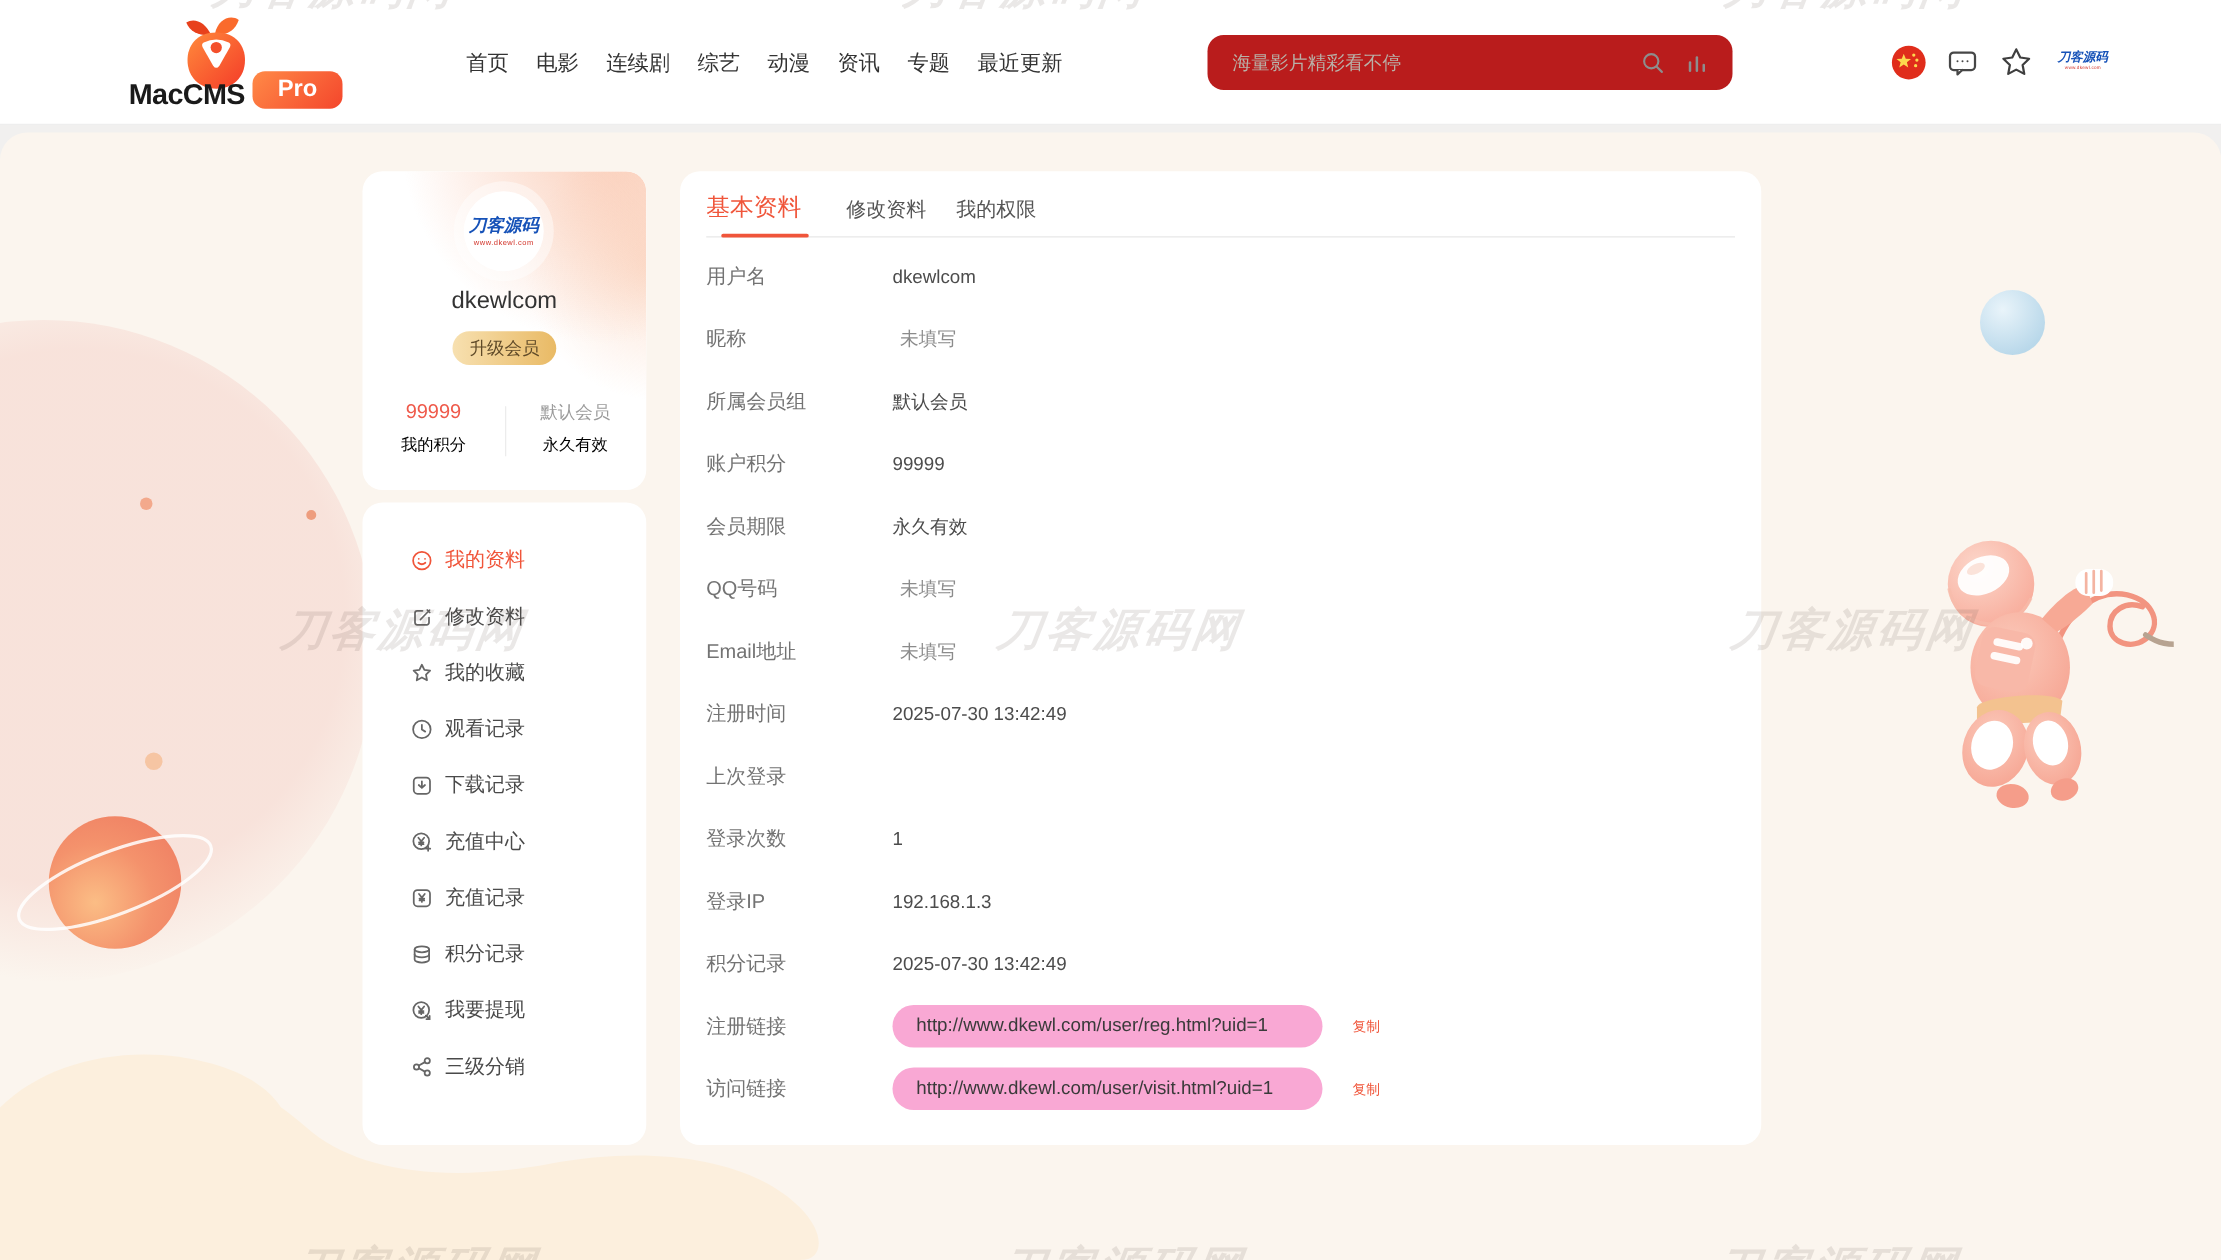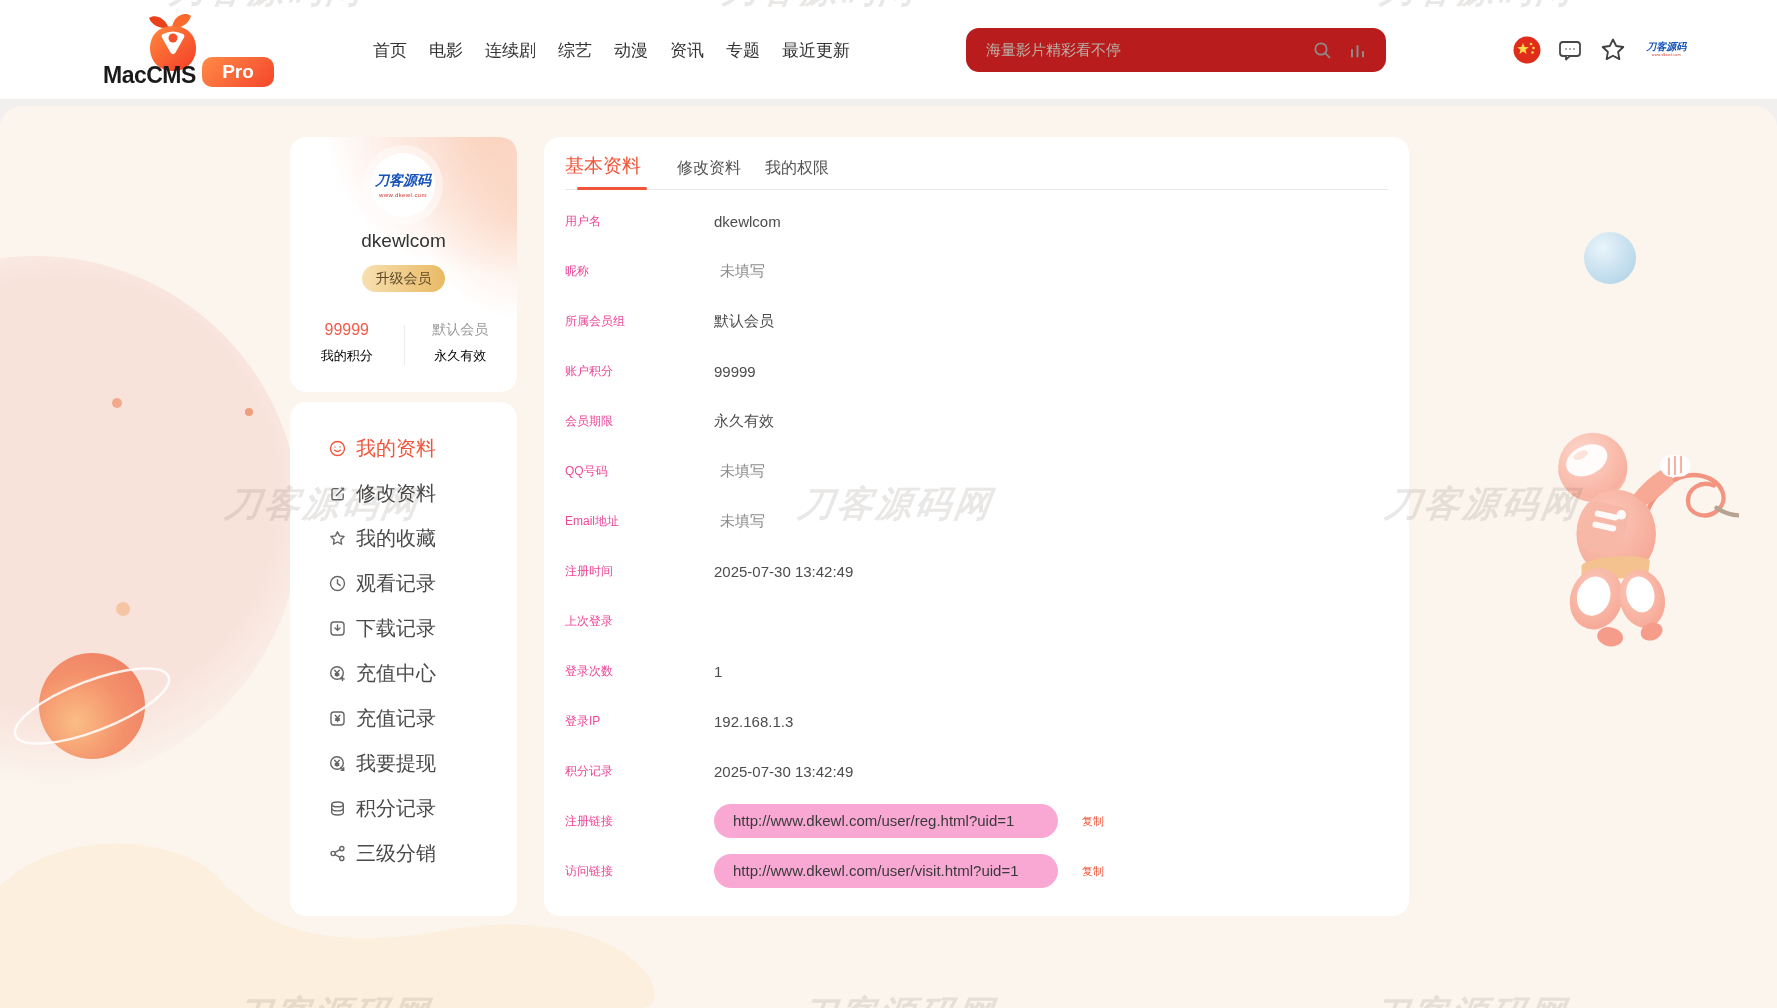--- a/index.html
+++ b/index.html
@@ -52,34 +52,34 @@
 .stats { position:absolute; left:0; top:184px; width:100%; display:flex; }
 .stats .col { width:50%; text-align:center; }
 .stats::before { content:''; position:absolute; left:50%; top:4px; height:40px; width:1px; background:#ececec; }
 .stats .v1 { font-size:16px; color:#ef5a4b; }
 .stats .v2 { font-size:14px; color:#9b9b9b; }
 .stats .lb { font-size:13px; color:#000000; margin-top:8px; }
 
 .menu-card { left:290px; top:402px; width:227px; height:514px; padding-top:24px; }
 .menu-item { height:45px; display:flex; align-items:center; padding-left:39px; cursor:pointer; color:#4a4a4a; }
 .menu-item svg { flex:0 0 auto; }
-.menu-item .mlabel { font-size:20px; margin-left:10px; }
+.menu-item .mlabel { font-size:16px; margin-left:10px; }
 .menu-item.active { color:#f0553a; }
 
 .main-card { left:544px; top:137px; width:865px; height:779px; }
 .tabs { position:absolute; left:21px; top:16px; display:flex; align-items:flex-end; }
 .tab { cursor:pointer; position:relative; }
 .tab .tl { font-size:16px; color:#555; padding:0 12px; }
 .tab.active .tl { font-size:19px; color:#f0553a; padding:0; }
 .tab.active { margin-right:24px; }
 .tabline { position:absolute; left:21px; top:52px; width:823px; height:1px; background:#e7e7e7; }
 .tabunder { position:absolute; left:33px; top:50px; width:70px; height:3px; background:#f0553a; border-radius:2px; z-index:2; }
 .fields { position:absolute; left:0; top:59px; width:100%; }
 .frow { height:50px; display:flex; align-items:center; position:relative; }
-.frow .flabel { position:absolute; left:21px; font-size:12px; color:#ec4899; }
+.frow .flabel { position:absolute; left:21px; font-size:16px; color:#737373; }
 .frow .fvalue { position:absolute; left:170px; font-size:15px; color:#4c4c4c; }
 .frow .fvalue.muted { color:#8b8b8b; left:176px; }
 .frow .fpill { position:absolute; left:170px; width:344px; height:34px; border-radius:17px; background:#f9a8d4; line-height:34px; padding-left:19px; font-size:15px; color:#3a3a3a; }
 .frow .fcopy { position:absolute; left:538px; font-size:11px; color:#f0553a; cursor:pointer; }
 </style>
 </head>
 <body>
 
 <div class="header">
   <div class="brand">
@@ -284,33 +284,33 @@
     </div>
     <div class="menu-item">
       <svg width="17" height="17" viewBox="0 0 17 17" fill="none" stroke="#666" stroke-width="1.4" stroke-linecap="round">
         <rect x="2" y="2" width="13" height="13" rx="3"></rect>
         <path d="M6.2,5.2 L8.5,8 L10.8,5.2 M8.5,8 V11.5 M6.6,8.8 H10.4 M6.6,10.3 H10.4"></path>
       </svg>
       <span class="mlabel">充值记录</span>
     </div>
     <div class="menu-item">
       <svg width="17" height="17" viewBox="0 0 17 17" fill="none" stroke="#666" stroke-width="1.4" stroke-linecap="round">
+        <ellipse cx="8.5" cy="4.4" rx="5.8" ry="2.4"></ellipse>
+        <path d="M2.7,4.4 V8.5 c0,1.3 2.6,2.4 5.8,2.4 s5.8,-1.1 5.8,-2.4 V4.4"></path>
+        <path d="M2.7,8.5 V12.6 c0,1.3 2.6,2.4 5.8,2.4 s5.8,-1.1 5.8,-2.4 V8.5"></path>
+      </svg>
+      <span class="mlabel">积分记录</span>
+    </div>
+    <div class="menu-item">
+      <svg width="17" height="17" viewBox="0 0 17 17" fill="none" stroke="#666" stroke-width="1.4" stroke-linecap="round">
         <circle cx="8" cy="8" r="6.3"></circle>
         <path d="M5.7,5.2 L8,8 L10.3,5.2 M8,8 V11.3 M6.2,8.8 H9.8 M6.2,10.3 H9.8"></path>
         <path d="M11.7,12.5 l3,2.5 M14.7,12.6 v2.6 h-2.6"></path>
       </svg>
       <span class="mlabel">我要提现</span>
-    </div>
-    <div class="menu-item">
-      <svg width="17" height="17" viewBox="0 0 17 17" fill="none" stroke="#666" stroke-width="1.4" stroke-linecap="round">
-        <ellipse cx="8.5" cy="4.4" rx="5.8" ry="2.4"></ellipse>
-        <path d="M2.7,4.4 V8.5 c0,1.3 2.6,2.4 5.8,2.4 s5.8,-1.1 5.8,-2.4 V4.4"></path>
-        <path d="M2.7,8.5 V12.6 c0,1.3 2.6,2.4 5.8,2.4 s5.8,-1.1 5.8,-2.4 V8.5"></path>
-      </svg>
-      <span class="mlabel">积分记录</span>
     </div>
     <div class="menu-item">
       <svg width="17" height="17" viewBox="0 0 17 17" fill="none" stroke="#666" stroke-width="1.4" stroke-linecap="round">
         <circle cx="12.8" cy="3.6" r="2.1"></circle>
         <circle cx="4.2" cy="8.5" r="2.1"></circle>
         <circle cx="12.8" cy="13.4" r="2.1"></circle>
         <path d="M6.1,7.4 L10.9,4.7 M6.1,9.6 L10.9,12.3"></path>
       </svg>
       <span class="mlabel">三级分销</span>
     </div>

